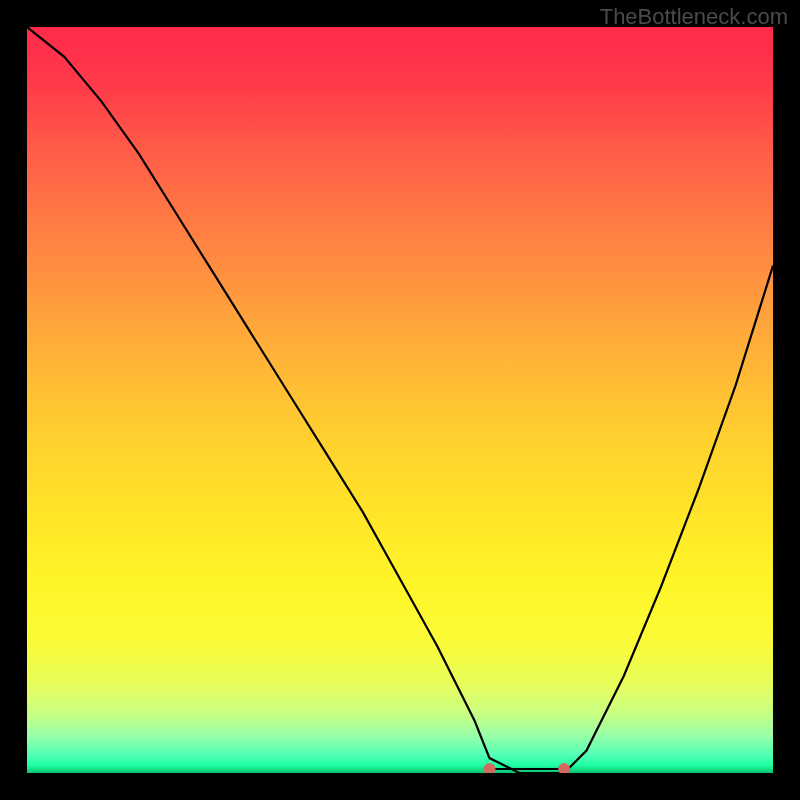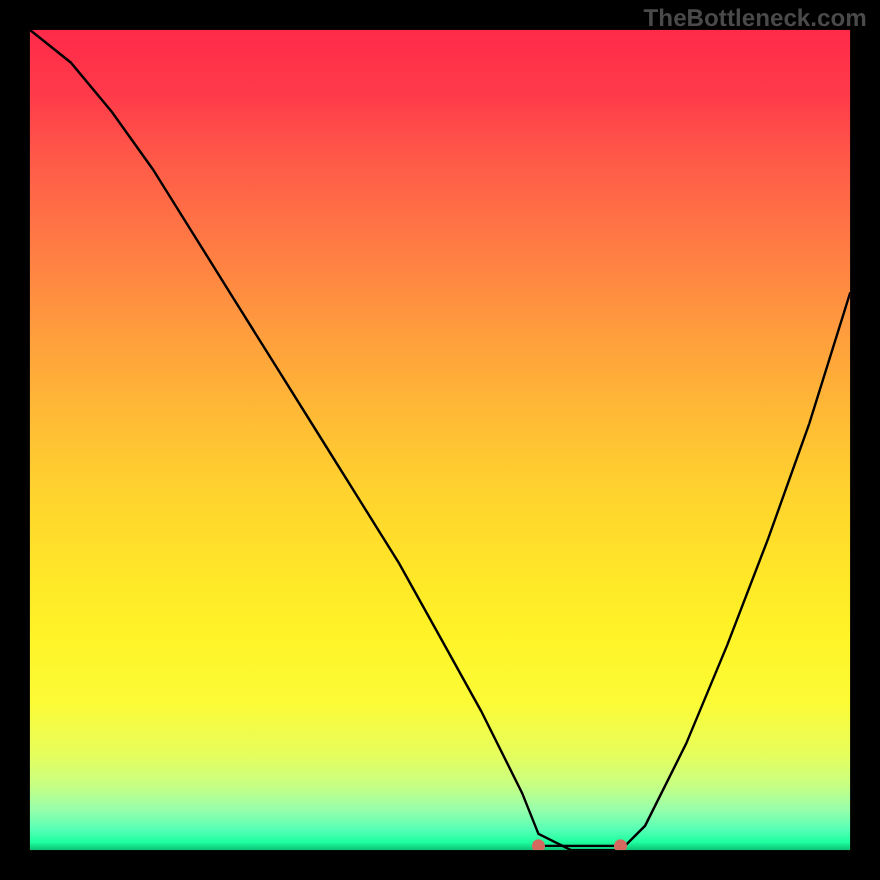--- a/index.html
+++ b/index.html
@@ -10,21 +10,21 @@
     height: 800px;
     position: relative;
     font-family: Arial, sans-serif;
   }
   .watermark {
     position: absolute;
     top: 4px;
     right: 12px;
     color: #4a4a4a;
     font-size: 22px;
-    font-weight: bold;
+    font-weight: normal;
     z-index: 10;
   }
   .chart-area {
     position: absolute;
     top: 27px;
     left: 27px;
     width: 746px;
     height: 746px;
     overflow: hidden;
   }

